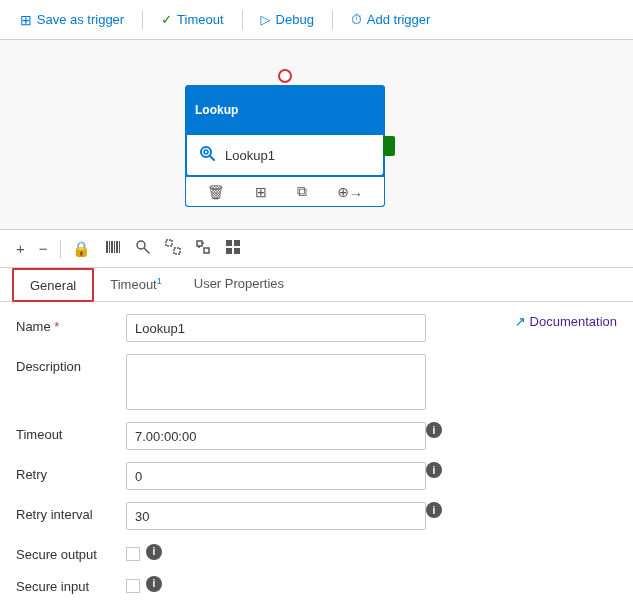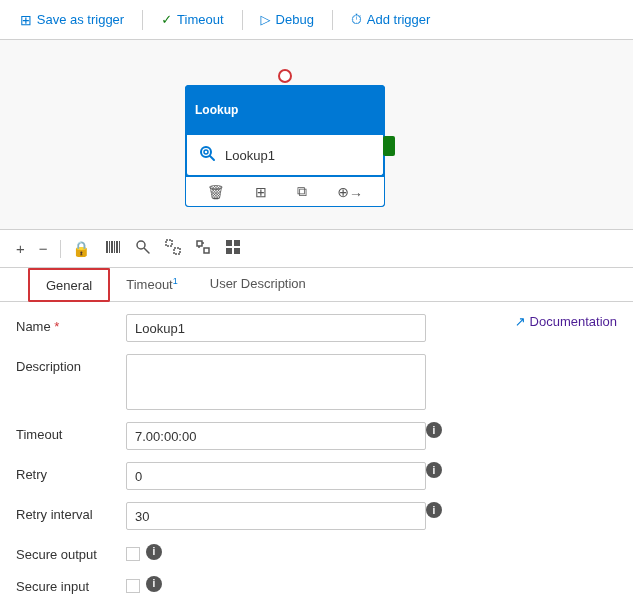--- a/index.html
+++ b/index.html
@@ -162,21 +162,21 @@
     .properties-panel {
       background: #fff;
       height: calc(614px - 40px - 190px - 38px);
       overflow-y: auto;
     }
 
     
     .tabs-bar {
       display: flex;
       border-bottom: 1px solid #d0d0d0;
-      padding: 0 28px;
+      padding: 0 12px;
       background: #fff;
     }
     .tab {
       padding: 8px 16px;
       font-size: 13px;
       cursor: pointer;
       color: #555;
       border-bottom: 2px solid transparent;
       margin-bottom: -1px;
     }
@@ -385,21 +385,21 @@
 <div class="properties-panel">
 
   <div class="tabs-bar">
     <div class="tab active" style="outline: rgb(209, 52, 56) solid 2px; outline-offset: -2px; border-bottom: none; color: rgb(51, 51, 51); font-weight: 500;">
       <span>General</span>
     </div>
     <div class="tab">
       <span>Timeout</span><sup>1</sup>
     </div>
     <div class="tab">
-      <span>User Description</span>
+      <span>User Properties</span>
     </div>
   </div>
 
   <div class="form-area">
 
     <div class="form-row">
       <span class="form-label">
         <span>Name</span>
         <span class="required">*</span>
       </span>

